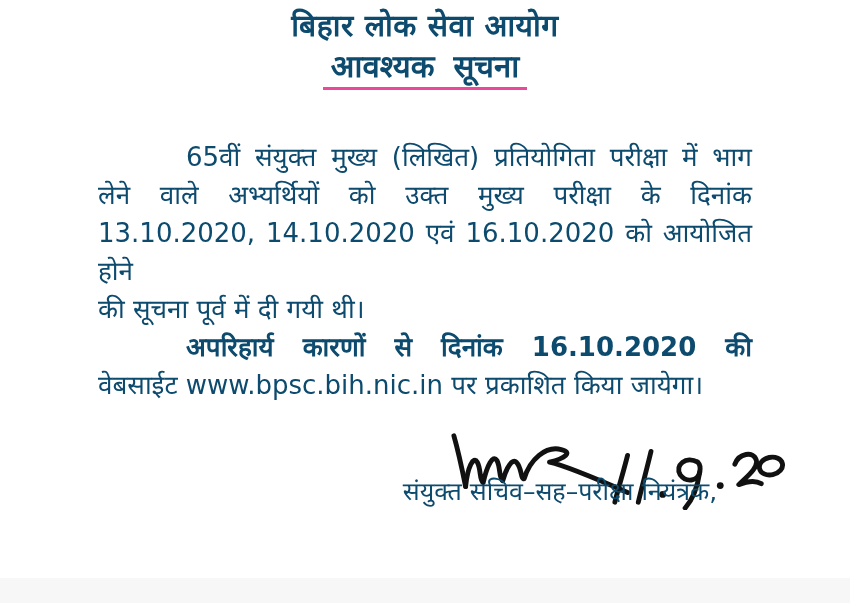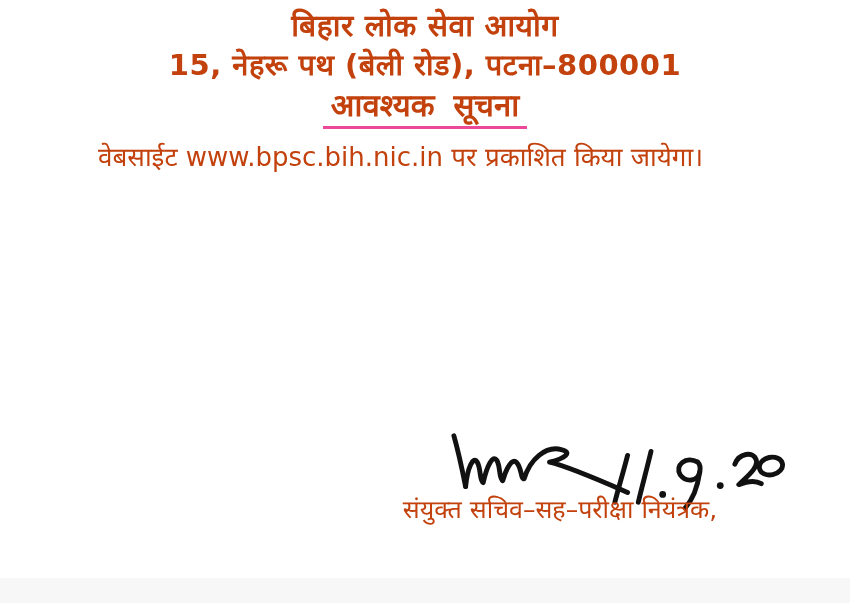--- a/index.html
+++ b/index.html
@@ -7,21 +7,21 @@
     padding: 0;
     background: #ffffff;
   }
   .page {
     position: relative;
     width: 850px;
     height: 603px;
     background: #ffffff;
     overflow: hidden;
     font-family: "DejaVu Sans", "Liberation Sans", sans-serif;
-    color: #c2410c;
+    color: #0c4a6e;
     -webkit-font-smoothing: antialiased;
   }
   
   .header {
     position: absolute;
     top: 6px;
     left: 0;
     width: 100%;
     text-align: center;
   }
@@ -88,21 +88,21 @@
   }
   .scrawl {
     position: absolute;
     top: 2px;
     left: 50px;
     width: 360px;
     height: 80px;
   }
   .sig-text {
     position: absolute;
-    top: 64px;
+    top: 46px;
     left: 0;
     width: 360px;
     text-align: center;
     font-size: 25px;
     line-height: 36px;
     font-weight: 500;
   }
   
   .bottom-band {
     position: absolute;
@@ -113,30 +113,36 @@
     background: #f7f7f7;
   }
 </style>
 </head>
 <body>
 
 <div class="page">
 
   <div class="header">
     <div class="org-name">बिहार लोक सेवा आयोग</div>
-    <div class="org-address">15, नेहरू पथ (बेली रोड), पटना–800001</div>
     <div class="notice-title-row">
       <span class="notice-title">आवश्यक सूचना</span>
     </div>
   </div>
 
   <div class="body-text">
 
+    <p class="para">
+      <span class="line first">65वीं संयुक्त मुख्य (लिखित) प्रतियोगिता परीक्षा में भाग</span>
+      <span class="line">लेने वाले अभ्यर्थियों को उक्त मुख्य परीक्षा के दिनांक</span>
+      <span class="line">13.10.2020, 14.10.2020 एवं 16.10.2020 को आयोजित होने</span>
+      <span class="line last">की सूचना पूर्व में दी गयी थी।</span>
+    </p>
 
     <p class="para bold">
+      <span class="line first">अपरिहार्य कारणों से दिनांक 16.10.2020 की</span>
     </p>
 
     <p class="para">
       <span class="line last">वेबसाईट www.bpsc.bih.nic.in पर प्रकाशित किया जायेगा।</span>
     </p>
 
   </div>
 
   <div class="signature-area">
 

